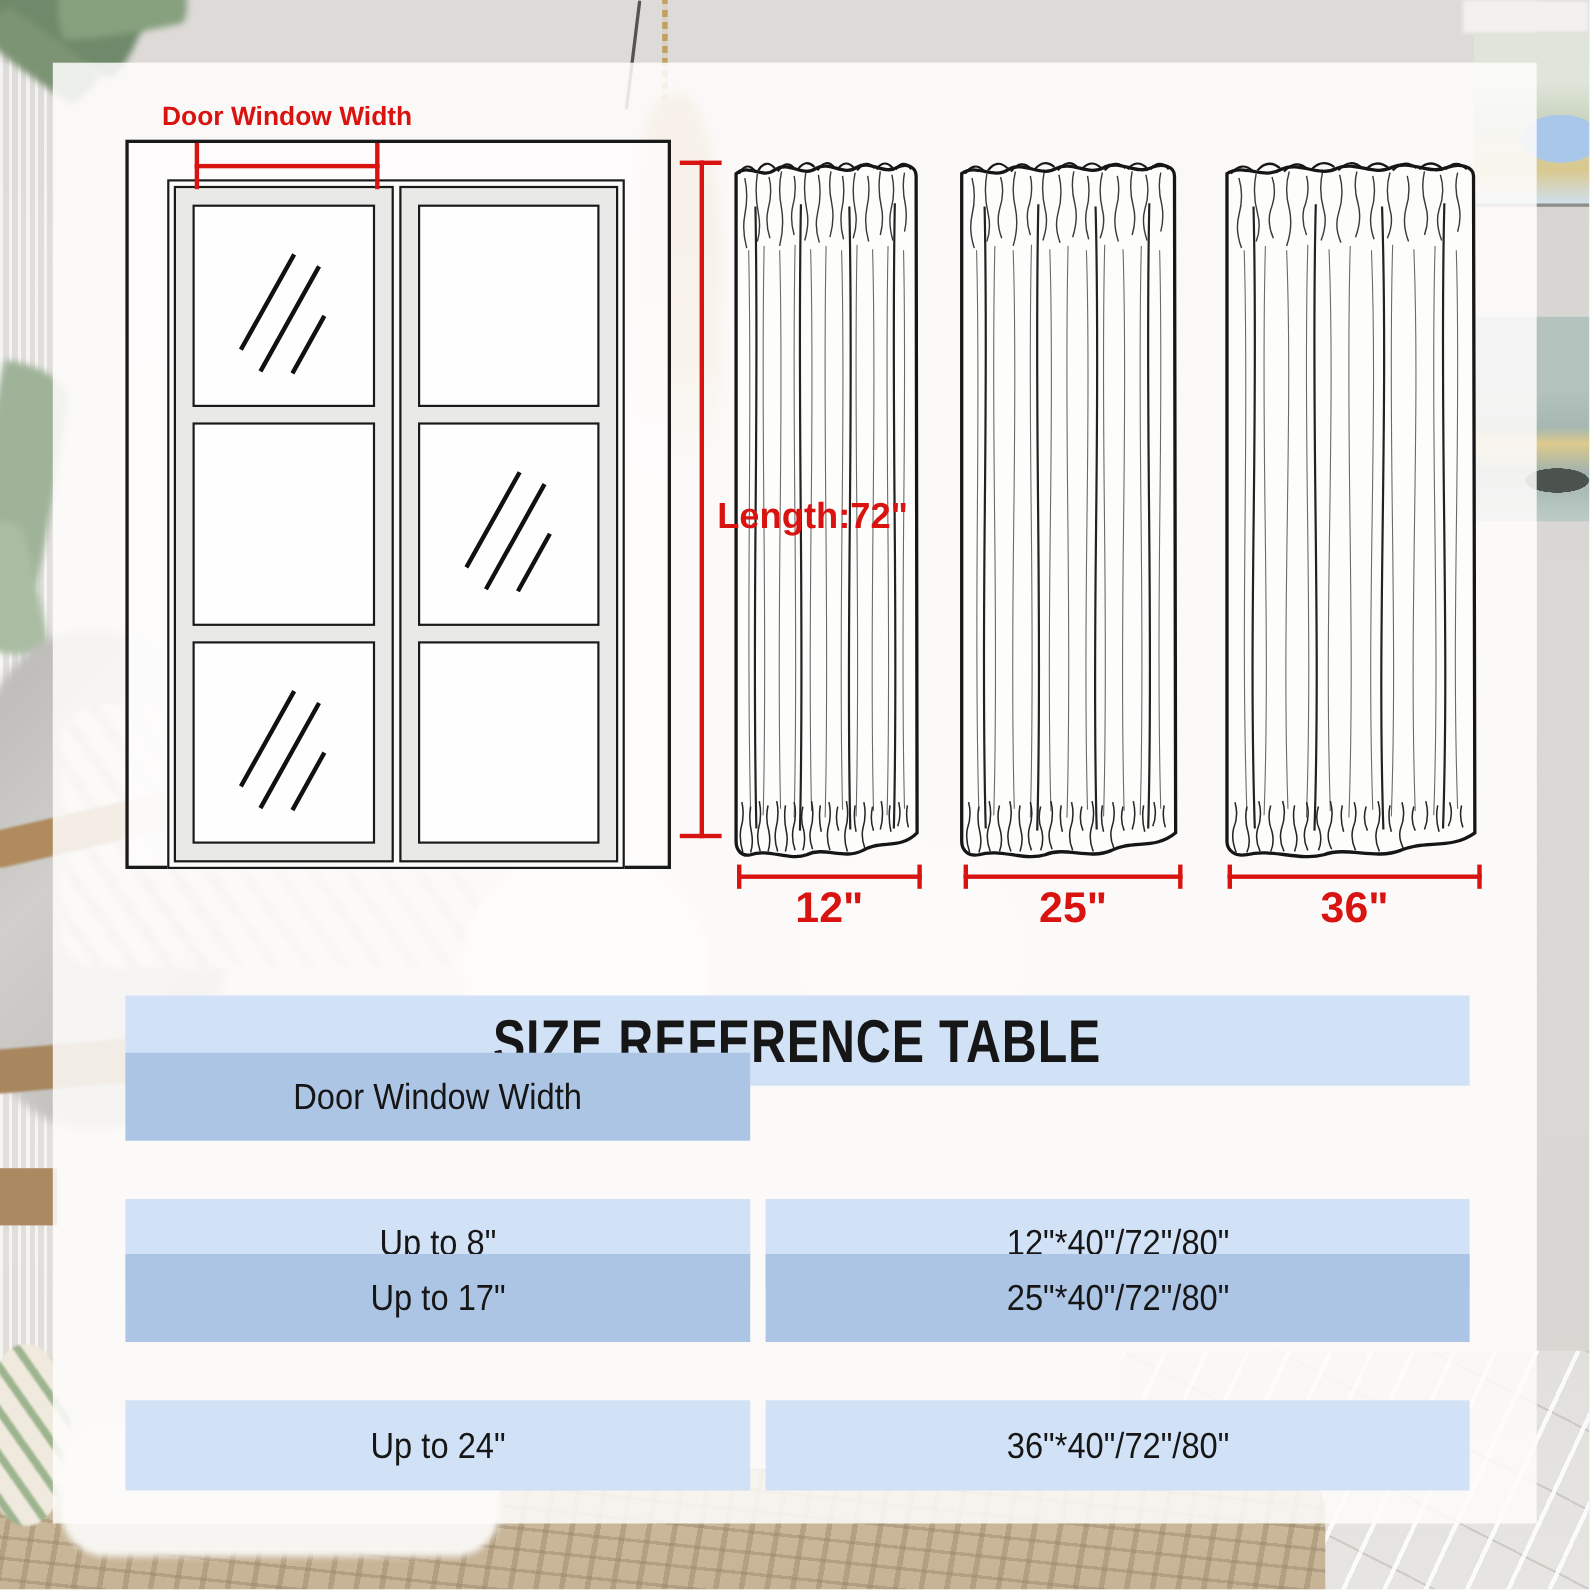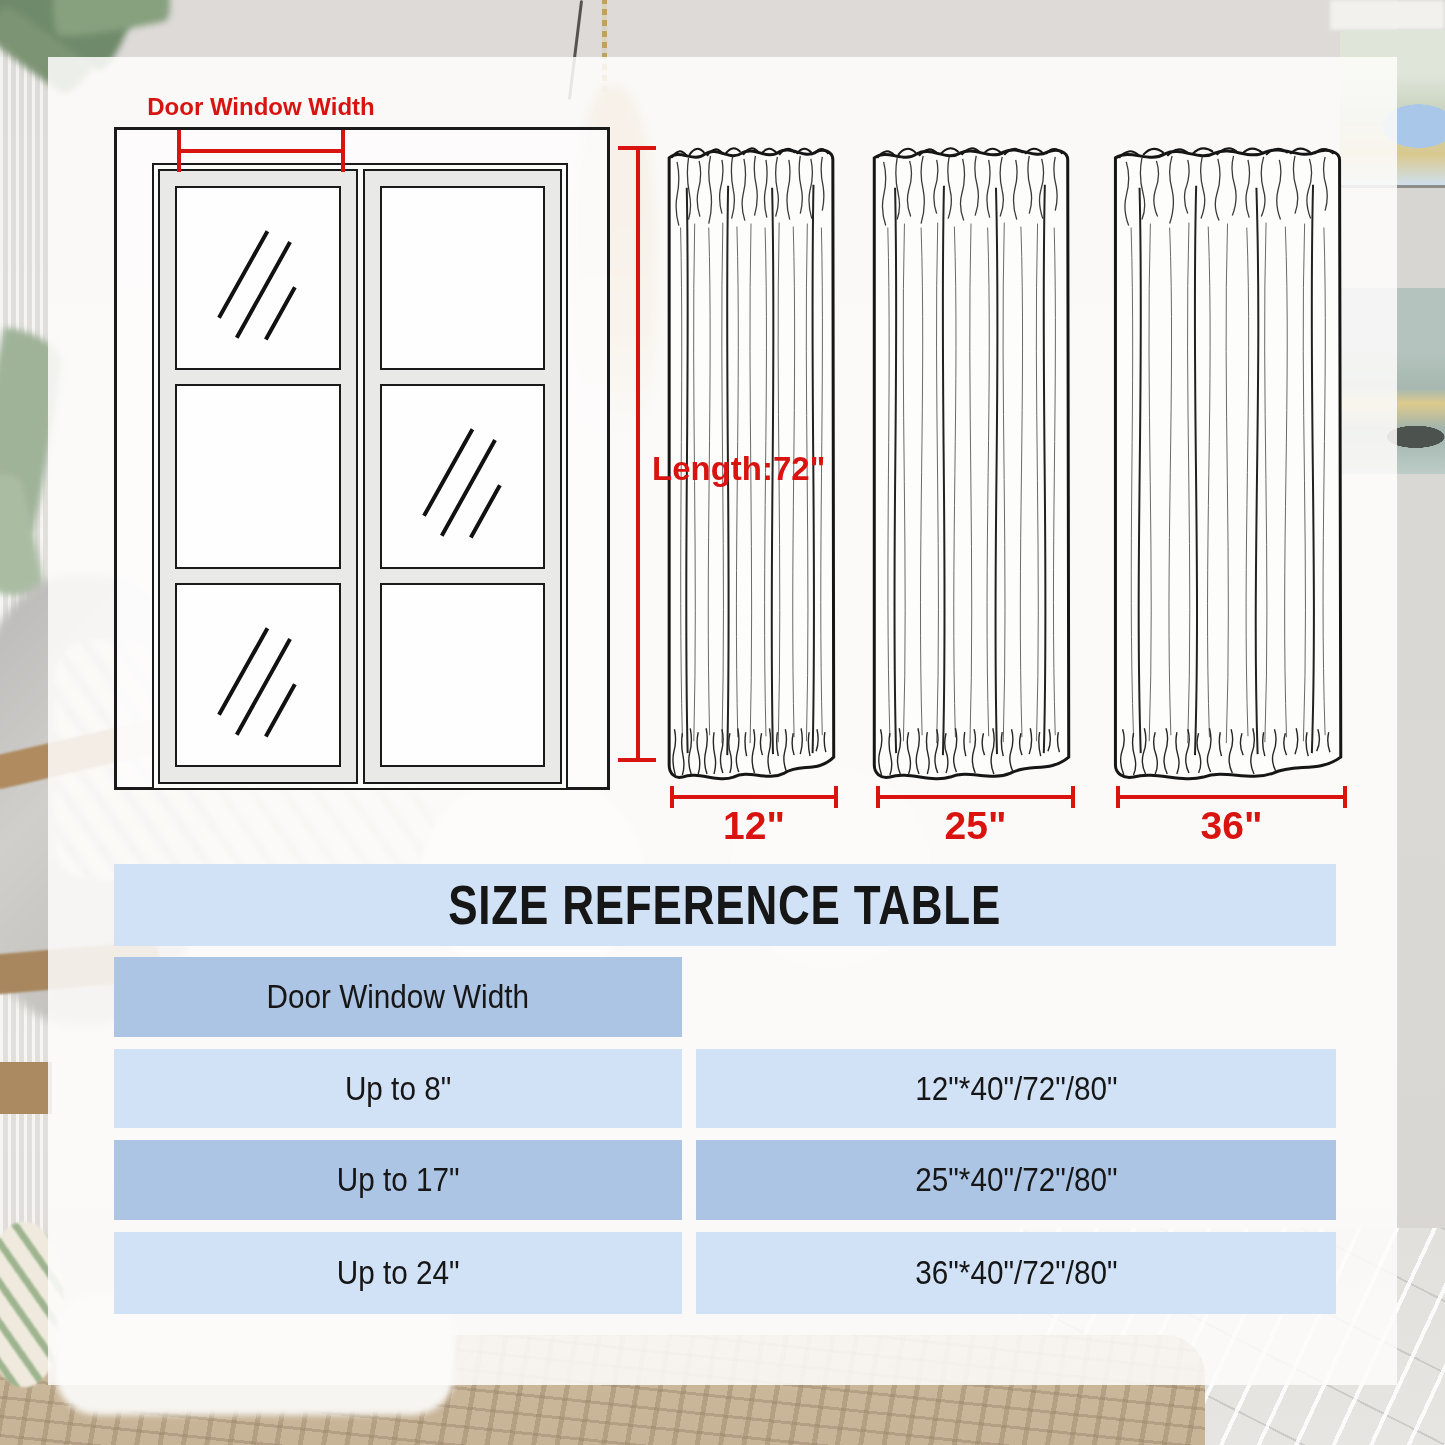--- a/index.html
+++ b/index.html
@@ -80,21 +80,21 @@
   .m-len-label{left:652px;top:450px;font-size:33px;}
   .wline{top:795px;height:4px;}
   .wtick{top:786px;width:4px;height:22px;}
   .wlabel{top:804px;text-align:center;font-size:39px;}
 
   
   .curtain{position:absolute;top:128px;height:657px;}
 
   
   .band{display:flex;align-items:center;justify-content:center;color:#161616;}
-  .blue-light{background:#d2e2f6;}
+  .blue-light{background:#d2e2f6;margin-top:41px;}
   .blue-dark{background:#adc5e4;}
   .t-title{left:114px;top:864px;width:1222px;height:82px;font-size:55px;font-weight:bold;}
   .t-h-left{left:114px;top:957px;width:568px;height:80px;font-size:33px;}
   .t-h-right{left:696px;top:957px;width:640px;height:80px;font-size:33px;}
   .t-r1-left{left:114px;top:1049px;width:568px;height:79px;font-size:33px;}
   .t-r1-right{left:696px;top:1049px;width:640px;height:79px;font-size:33px;}
   .t-r2-left{left:114px;top:1140px;width:568px;height:80px;font-size:33px;}
   .t-r2-right{left:696px;top:1140px;width:640px;height:80px;font-size:33px;}
   .t-r3-left{left:114px;top:1232px;width:568px;height:82px;font-size:33px;}
   .t-r3-right{left:696px;top:1232px;width:640px;height:82px;font-size:33px;}

